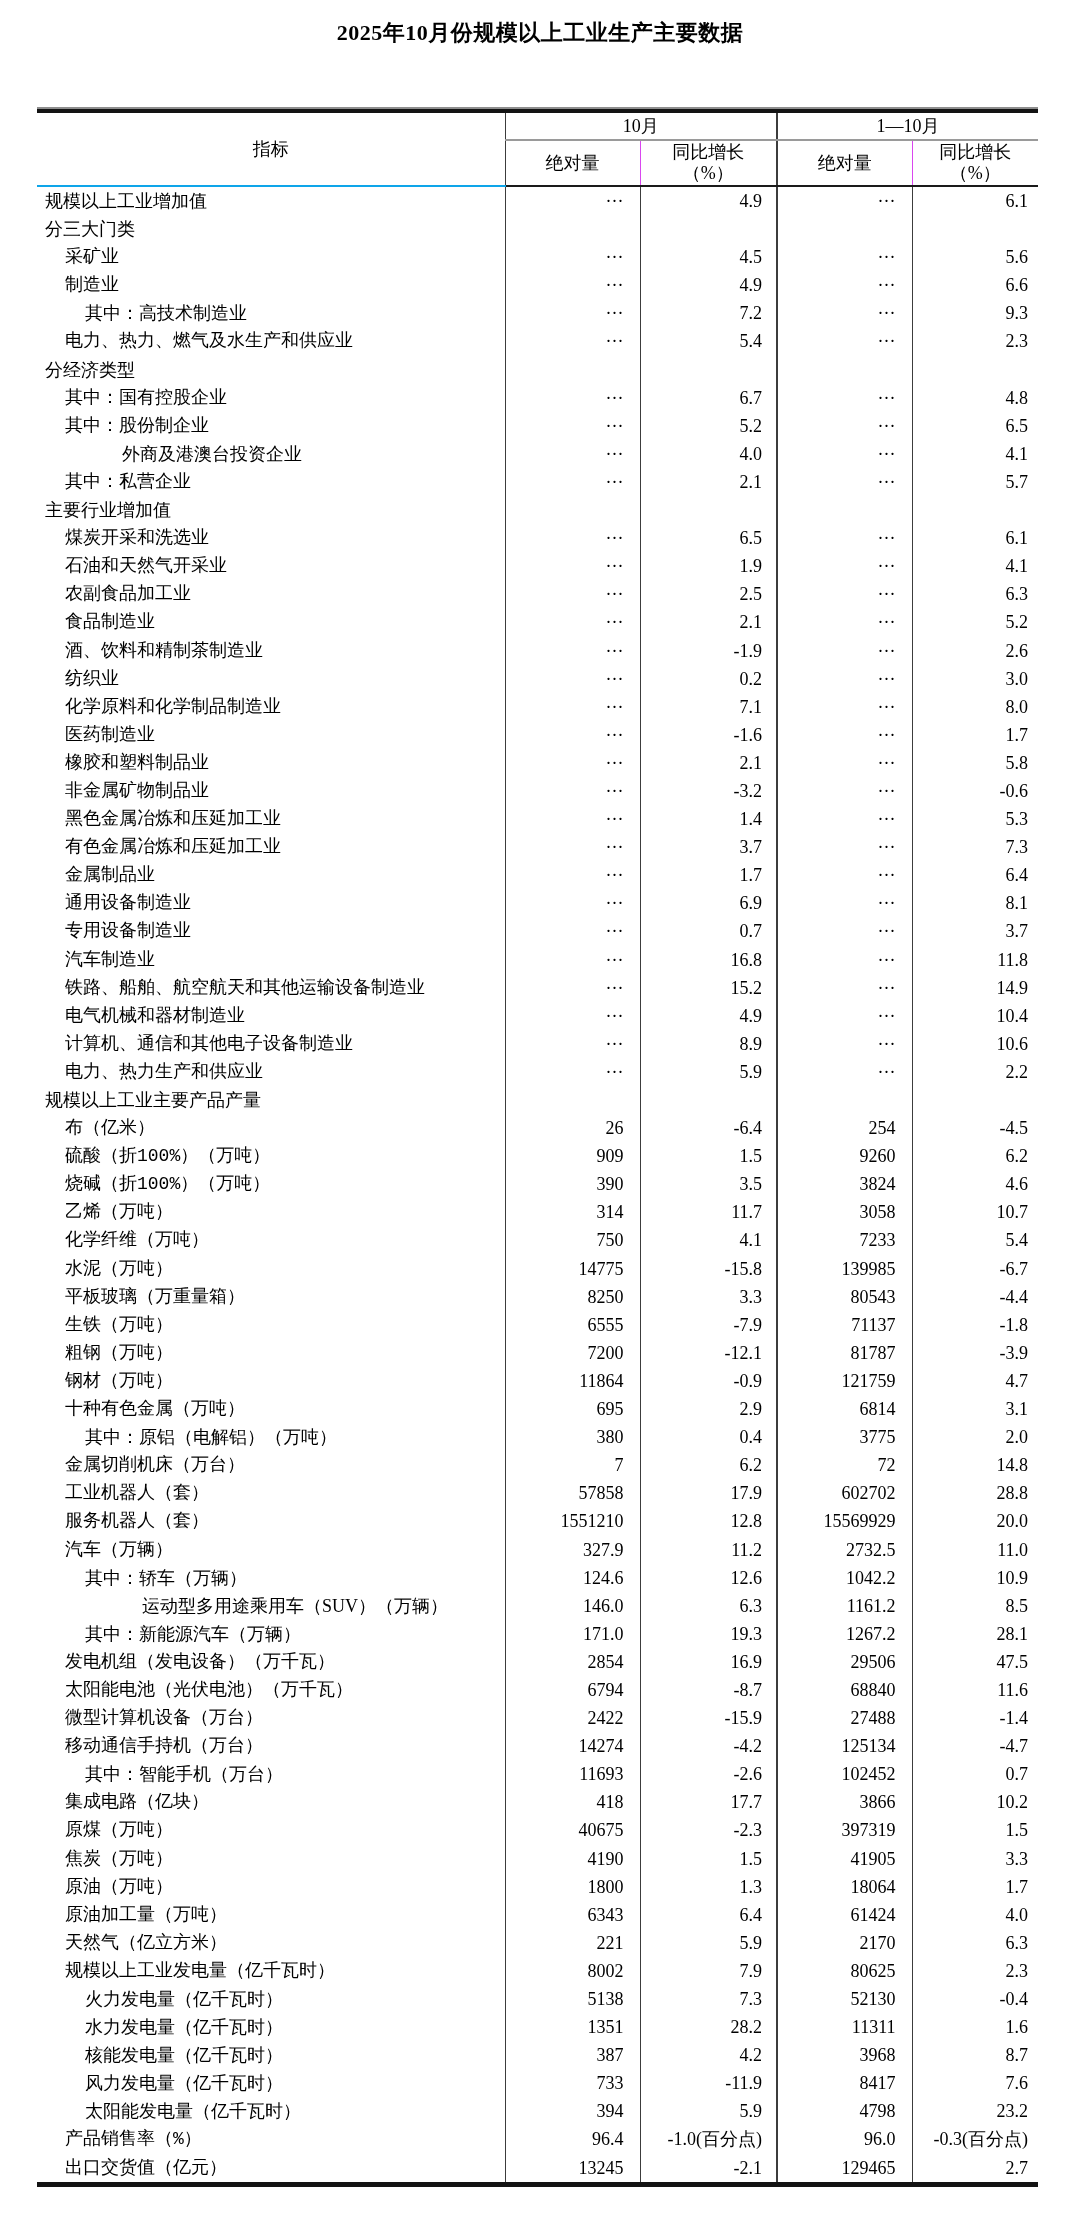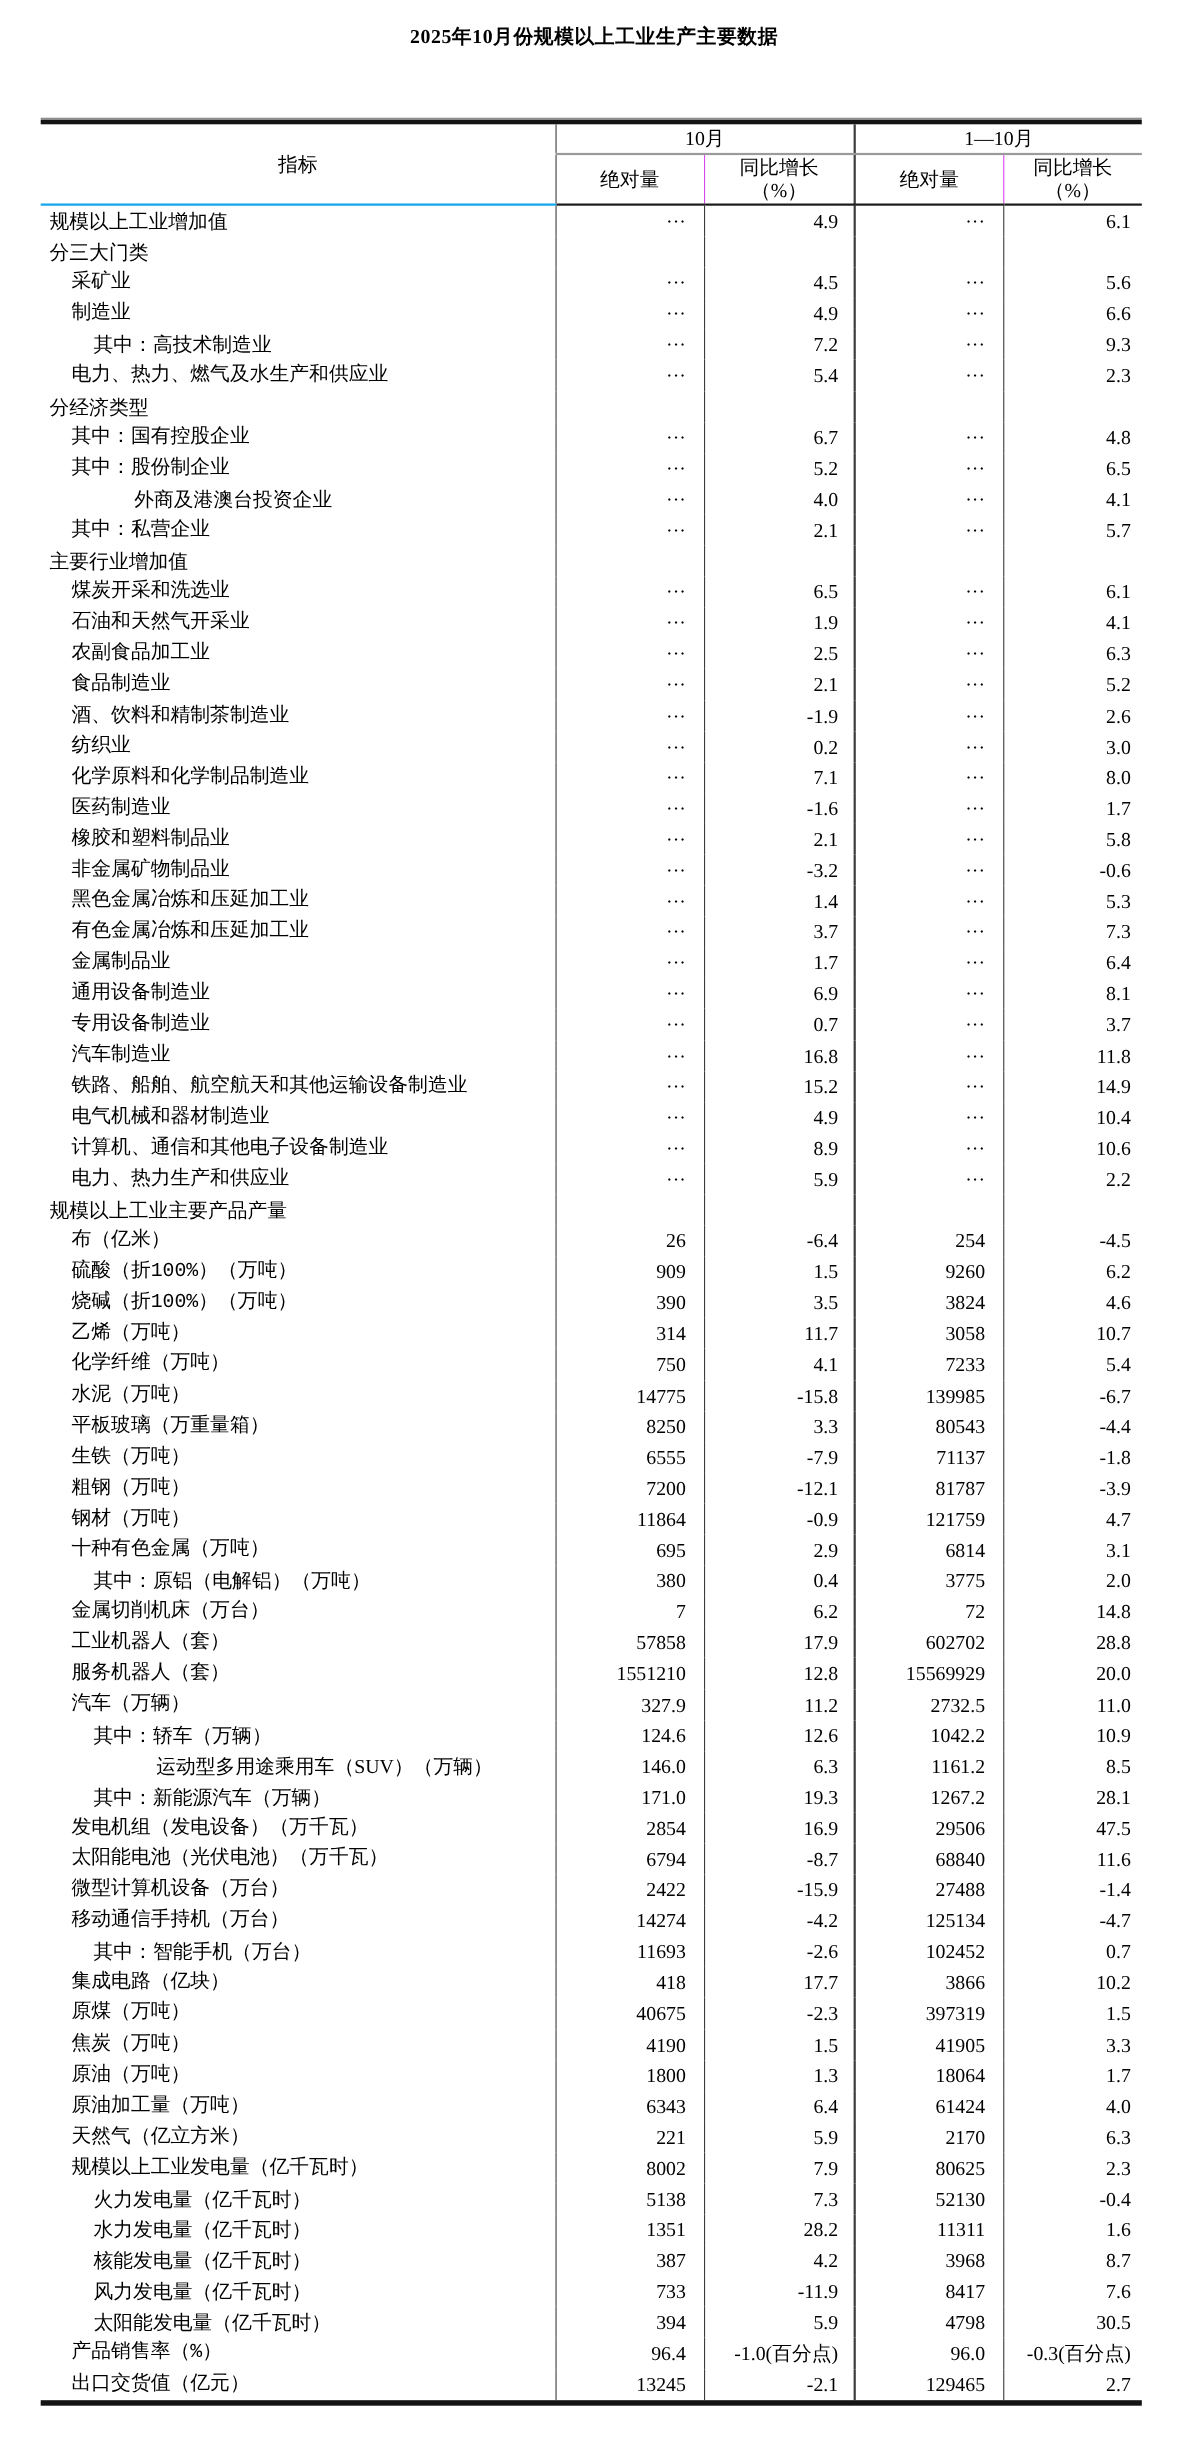--- a/index.html
+++ b/index.html
@@ -6,21 +6,21 @@
   body {
     width: 1080px;
     height: 2215px;
     color: #000;
     font-family: "Liberation Serif", "DejaVu Serif", serif;
     position: relative;
     overflow: hidden;
   }
   h1.title {
     text-align: center;
-    font-size: 18px;
+    font-size: 22px;
     font-weight: bold;
     margin: 18px 0 0 0;
     line-height: 30px;
     letter-spacing: 0.5px;
   }
   .table-wrap { margin: 59px 42px 0 37px; }
   .top-rule  { height: 0; border-top: 2px solid #8e8e8e; border-bottom: 4px solid #131313; }
   .bottom-rule { height: 0; border-top: 5px solid #131313; }
   table {
     border-collapse: collapse;
@@ -573,21 +573,21 @@
           <td class="num c0">733</td>
           <td class="num c1">-11.9</td>
           <td class="num c2">8417</td>
           <td class="num c3">7.6</td>
         </tr>
         <tr>
           <td class="lbl ind2">太阳能发电量（亿千瓦时）</td>
           <td class="num c0">394</td>
           <td class="num c1">5.9</td>
           <td class="num c2">4798</td>
-          <td class="num c3">30.5</td>
+          <td class="num c3">23.2</td>
         </tr>
         <tr>
           <td class="lbl ind1">产品销售率（%）</td>
           <td class="num c0">96.4</td>
           <td class="num c1">-1.0(百分点)</td>
           <td class="num c2">96.0</td>
           <td class="num c3">-0.3(百分点)</td>
         </tr>
         <tr>
           <td class="lbl ind1">出口交货值（亿元）</td>

